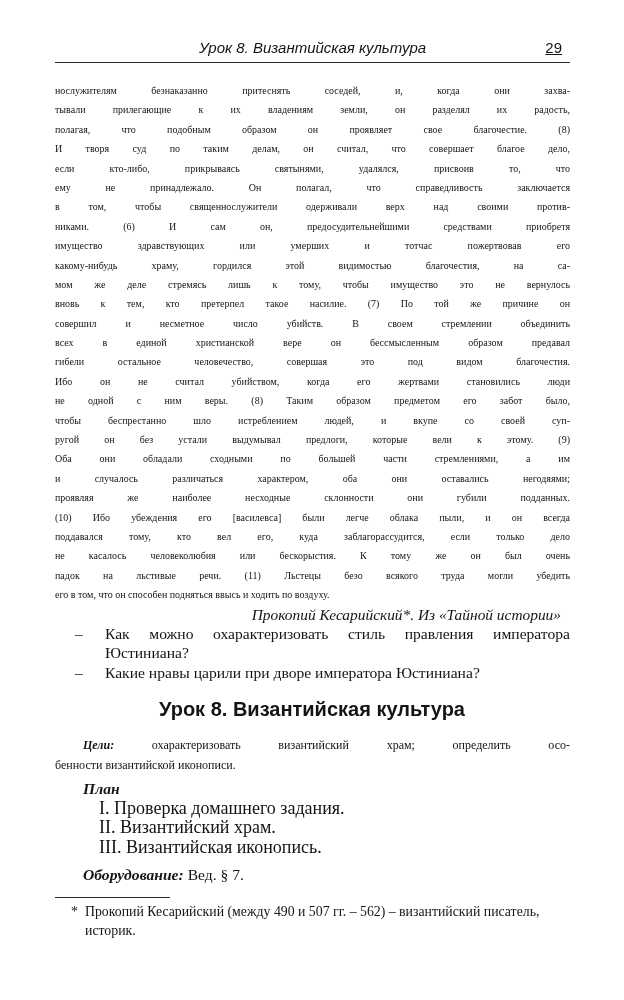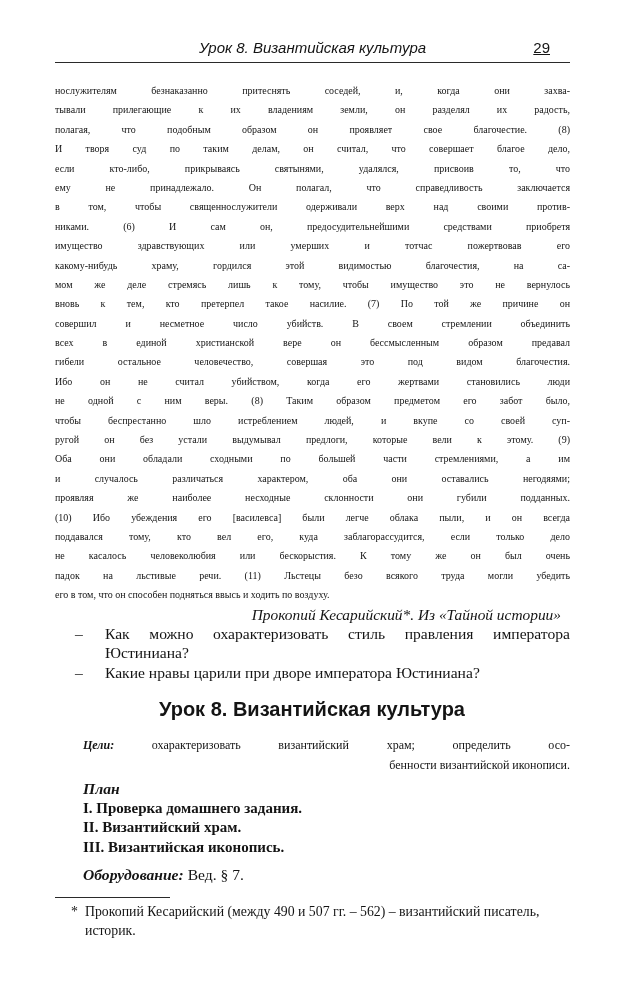--- a/index.html
+++ b/index.html
@@ -14,21 +14,21 @@
   }
   
   .running-head{
     position:absolute;left:55px;top:40px;width:515px;
     border-bottom:1.5px solid #2a2a2a;
     padding-bottom:6px;
     font-family:"Liberation Sans", sans-serif;
     font-size:15px;line-height:16px;
   }
   .running-title{display:block;text-align:center;font-style:italic;}
-  .page-number{position:absolute;right:20px;top:0;font-style:normal;text-decoration:underline;}
+  .page-number{position:absolute;right:8px;top:0;font-style:normal;text-decoration:underline;}
   
   .excerpt{
     position:absolute;left:55px;top:81px;width:515px;
     font-size:10px;line-height:19.4px;
   }
   .excerpt .line{
     height:19.4px;overflow:hidden;
     text-align:justify;text-align-last:justify;
     white-space:normal;
   }
@@ -46,25 +46,25 @@
   
   .lesson-heading{
     position:absolute;left:0;top:697px;width:624px;
     text-align:center;
     font-family:"Liberation Sans", sans-serif;
     font-weight:bold;font-size:20px;line-height:24px;
   }
   
   .goals{position:absolute;left:55px;top:736px;width:515px;font-size:12px;line-height:19.6px;}
   .goals .g-line1{text-indent:28px;text-align:justify;text-align-last:justify;height:19.6px;overflow:hidden;}
-  .goals .g-line2{text-align:right;}
+  .goals .g-line2{text-align:left;}
   .bi{font-weight:bold;font-style:italic;text-align:right;}
   
   .plan-label{position:absolute;left:83px;top:779px;font-size:15.6px;line-height:19.4px;}
-  .plan-items{position:absolute;left:83px;top:799px;width:480px;font-size:15px;line-height:19.4px;font-weight:bold;}
+  .plan-items{position:absolute;left:99px;top:799px;width:480px;font-size:18px;line-height:19.4px;}
   
   .equipment{position:absolute;left:83px;top:865px;width:480px;font-size:15.6px;line-height:19.4px;}
   
   .footnote-rule{position:absolute;left:55px;top:897px;width:115px;border-top:1.5px solid #2a2a2a;}
   .footnote{position:absolute;left:72px;top:903px;width:500px;font-size:13.8px;line-height:18.5px;}
   .fn-marker{position:absolute;left:-1px;top:0;}
   .fn-text{margin-left:13px;font-family:Liberation Serif, serif;}
 </style>
 </head>
 <body>

